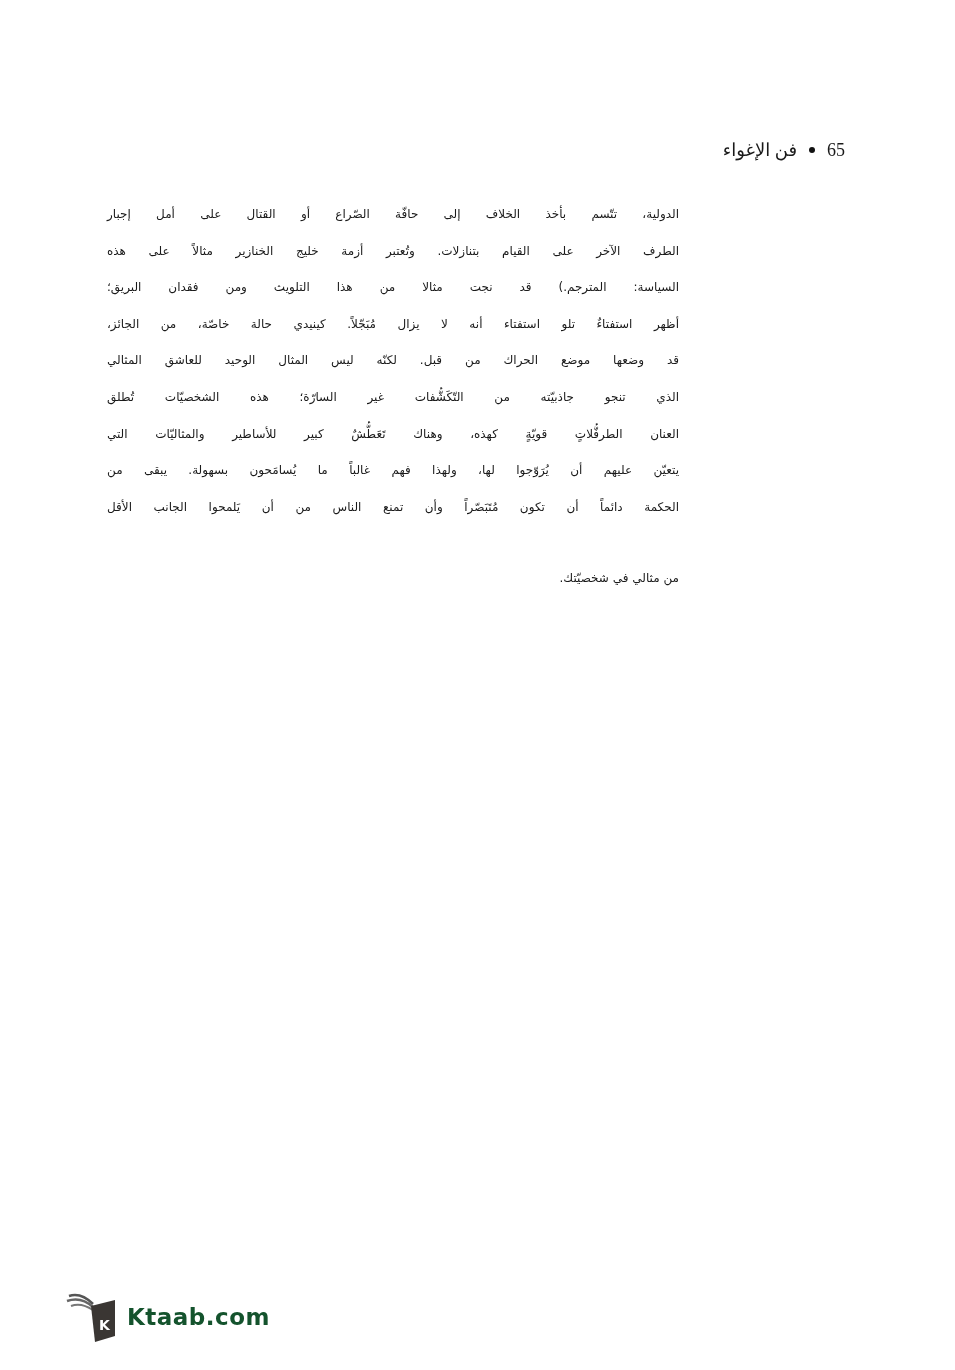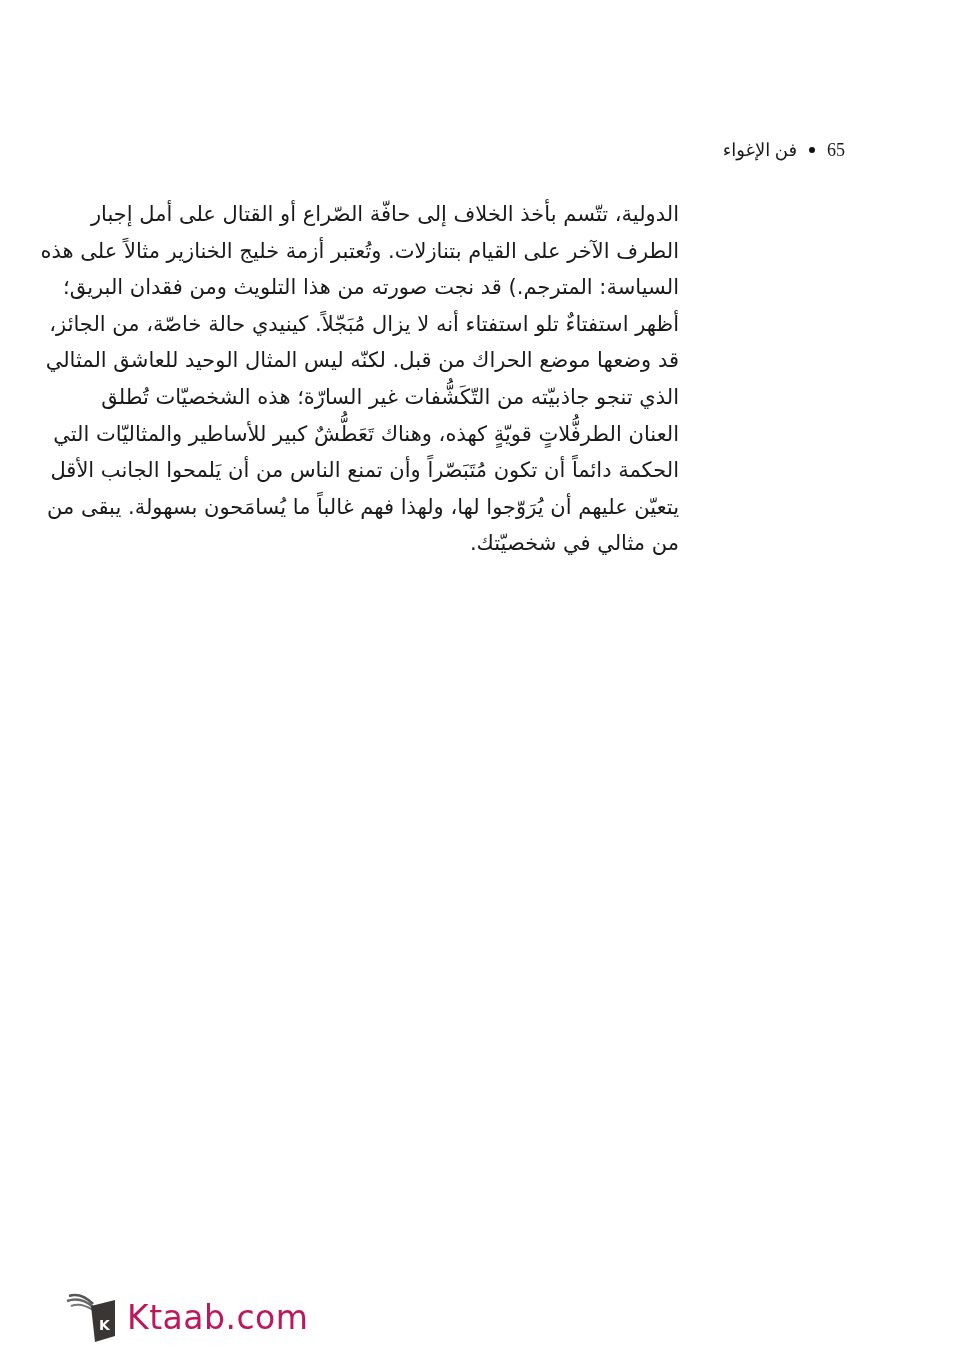--- a/index.html
+++ b/index.html
@@ -9,51 +9,51 @@
   }
   .header {
     position: absolute; top: 136px; left: 680px; width: 165px; height: 28px;
     direction: rtl; display: flex; align-items: center; gap: 12px;
     font-family: "Liberation Serif", "DejaVu Serif", serif; font-size: 18px;
   }
   .header .bullet { width: 6px; height: 6px; border-radius: 50%; background: #111; display: inline-block; }
   .body-text {
     position: absolute; top: 196px; left: 107px; width: 572px;
     direction: rtl; text-align: justify; text-align-last: right;
-    font-family: "DejaVu Sans", "Liberation Sans", sans-serif; font-size: 21px; line-height: 36.6px;
+    font-family: "DejaVu Sans", "Liberation Sans", sans-serif; font-size: 12px; line-height: 36.6px;
   }
   .line { display: block; white-space: nowrap; text-align: justify; text-align-last: justify; }
-  .line.last { text-align-last: right; }
+  .line.last { text-align-last: right; margin-top: 35px; }
   .logo {
     position: absolute; left: 65px; top: 1290px; height: 54px; display: flex; align-items: center; gap: 10px;
   }
   .logo-mark { position: relative; width: 52px; height: 54px; }
   .logo-text {
-    font-family: "DejaVu Sans", "Liberation Sans", sans-serif; font-size: 33px; color: #be185d; letter-spacing: 0.5px;
+    font-family: "DejaVu Sans", "Liberation Sans", sans-serif; font-size: 23px; color: #14532d; letter-spacing: 0.5px; font-weight: bold;
   }
 </style>
 </head>
 <body>
 
 <div class="header">
   <span>65</span>
   <span class="bullet"></span>
   <span>فن الإغواء</span>
 </div>
 
 <div class="body-text">
   <span class="line">الدولية، تتّسم بأخذ الخلاف إلى حافّة الصّراع أو القتال على أمل إجبار</span>
   <span class="line">الطرف الآخر على القيام بتنازلات. وتُعتبر أزمة خليج الخنازير مثالاً على هذه</span>
-  <span class="line">السياسة: المترجم.) قد نجت صورته من هذا التلويث ومن فقدان البريق؛</span>
+  <span class="line">السياسة: المترجم.) قد نجت مثالا من هذا التلويث ومن فقدان البريق؛</span>
   <span class="line">أظهر استفتاءٌ تلو استفتاء أنه لا يزال مُبَجّلاً. كينيدي حالة خاصّة، من الجائز،</span>
   <span class="line">قد وضعها موضع الحراك من قبل. لكنّه ليس المثال الوحيد للعاشق المثالي</span>
   <span class="line">الذي تنجو جاذبيّته من التّكَشُّفات غير السارّة؛ هذه الشخصيّات تُطلق</span>
   <span class="line">العنان الطرفُّلاتٍ قويّةٍ كهذه، وهناك تَعَطُّشٌ كبير للأساطير والمثاليّات التي</span>
+  <span class="line">يتعيّن عليهم أن يُرَوّجوا لها، ولهذا فهم غالباً ما يُسامَحون بسهولة. يبقى من</span>
   <span class="line">الحكمة دائماً أن تكون مُتَبَصّراً وأن تمنع الناس من أن يَلمحوا الجانب الأقل</span>
-  <span class="line">يتعيّن عليهم أن يُرَوّجوا لها، ولهذا فهم غالباً ما يُسامَحون بسهولة. يبقى من</span>
   <span class="line last">من مثالي في شخصيّتك.</span>
 </div>
 
 <div class="logo">
   <div class="logo-mark">
     <svg width="52" height="54" viewBox="0 0 52 54">
       <path d="M4 6 Q16 2 28 14" stroke="#555" stroke-width="2.5" fill="none"></path>
       <path d="M2 11 Q16 6 28 17" stroke="#666" stroke-width="2.5" fill="none"></path>
       <path d="M6 16 Q16 12 28 20" stroke="#777" stroke-width="2" fill="none"></path>
       <path d="M26 16 L50 10 L50 46 L30 52 Z" fill="#3a3633"></path>

